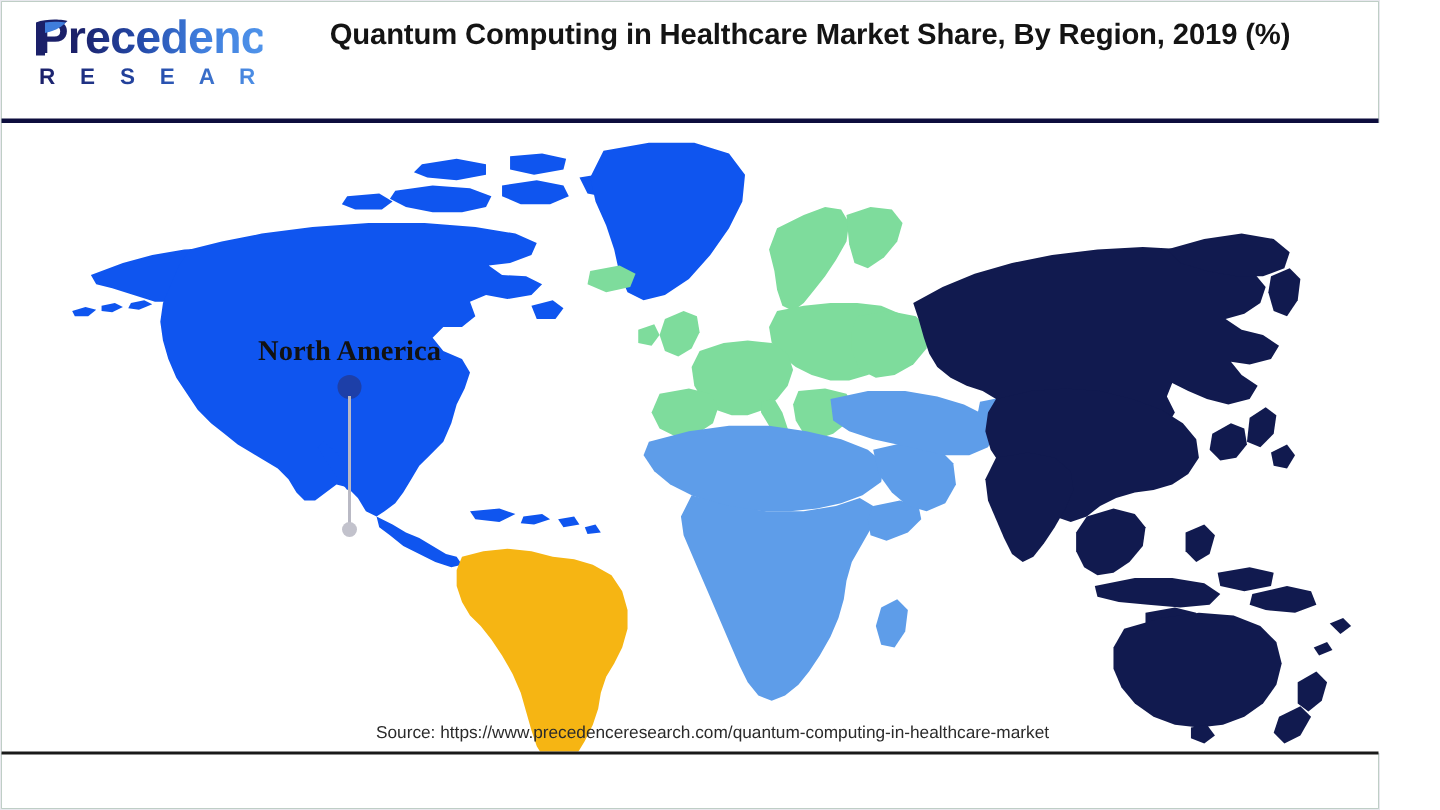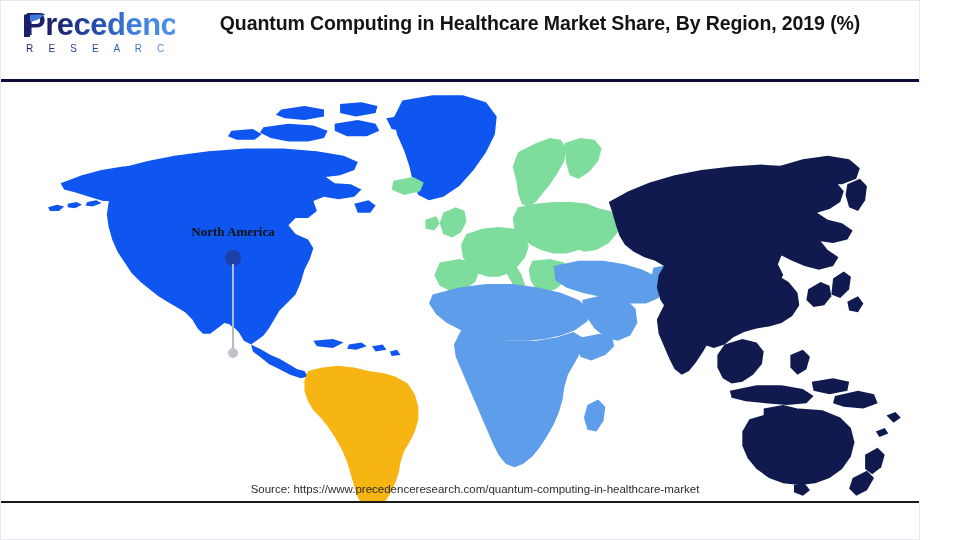--- a/index.html
+++ b/index.html
@@ -37,22 +37,22 @@
     background:linear-gradient(90deg,#1b2069 0%,#1b2069 18%,#2449a8 45%,#3f7ddc 72%,#4f93ea 100%);
     -webkit-background-clip:text;
     background-clip:text;
     color:transparent;
     -webkit-text-fill-color:transparent;
     white-space:nowrap;
     margin-left:10px;
   }
   .logo-sub{
     font-family:"Liberation Sans", sans-serif;
-    font-weight:normal;
-    font-size:10px;
+    font-weight:bold;
+    font-size:15px;
     letter-spacing:6.2px;
     margin-left:11px;
     margin-top:3px;
     background:linear-gradient(90deg,#1b2069 0%,#2449a8 50%,#4f93ea 100%);
     -webkit-background-clip:text;
     background-clip:text;
     color:transparent;
     -webkit-text-fill-color:transparent;
     white-space:nowrap;
   }
@@ -89,21 +89,21 @@
     left:232px;top:140px;
     width:0;height:0;
   }
   .callout-label{
     position:absolute;
     left:-105px;top:2px;
     width:210px;
     text-align:center;
     font-family:"Liberation Serif", serif;
     font-weight:bold;
-    font-size:13px;
+    font-size:19px;
     color:#121212;
     white-space:nowrap;
   }
   .pin-head{
     position:absolute;
     left:-8px;top:28px;
     width:16px;height:16px;
     border-radius:50%;
     background:#1d3fa8;
   }

